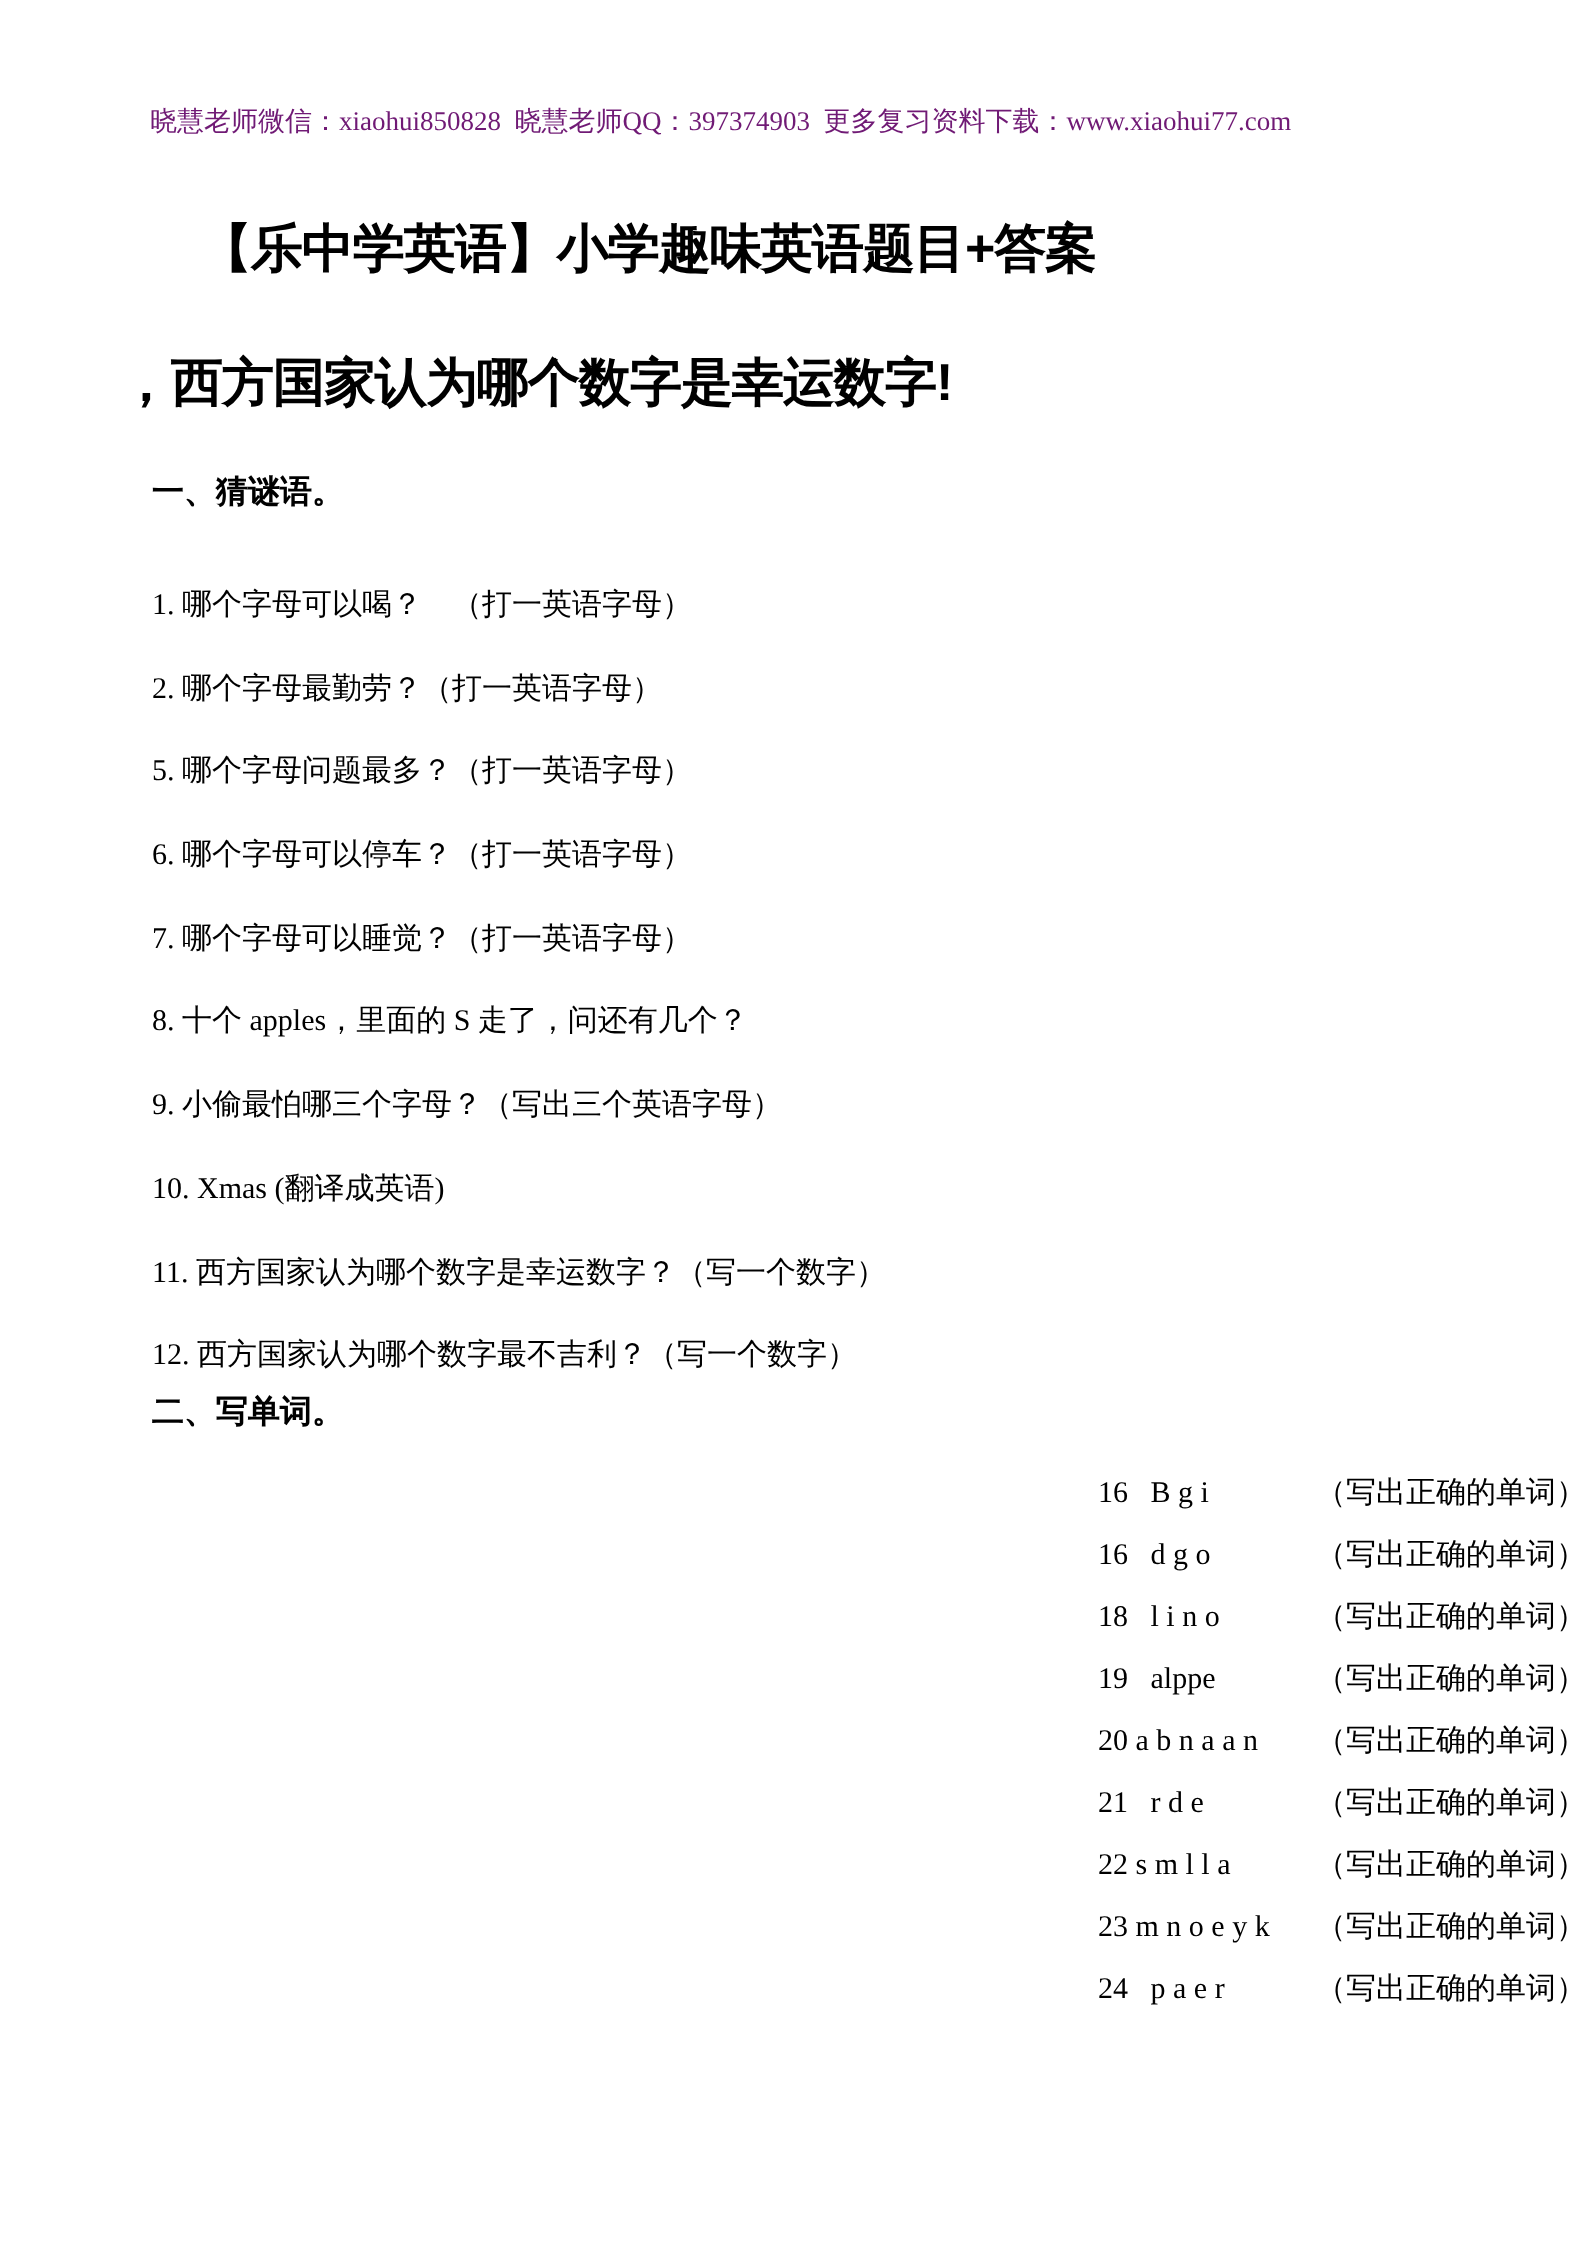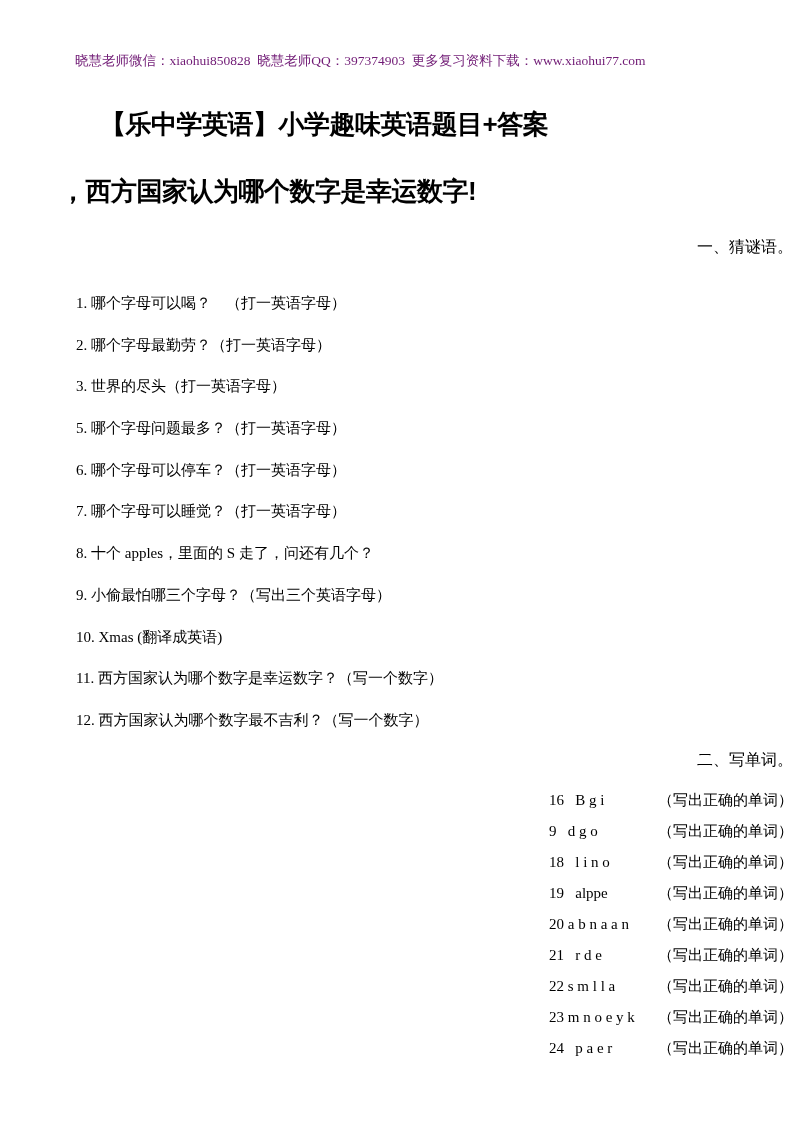--- a/index.html
+++ b/index.html
@@ -26,29 +26,28 @@
     font-family: "Liberation Sans", "DejaVu Sans", sans-serif;
     font-weight: bold;
     font-size: 26px;
     line-height: 30px;
     letter-spacing: -0.5px;
     white-space: pre;
   }
   .doc-title.line1 { margin: 40px 0 0 100px; }
   .doc-title.line2 { margin: 37px 0 0 60px; }
   .section-heading {
-    font-weight: normal;
+    font-weight: bold;
     font-size: 16px;
     line-height: 18px;
     margin: 0 0 0 76px;
     white-space: pre;
-    text-align: right;
   }
   .section-heading.sec1 { margin-top: 32px; }
-  .section-heading.sec2 { margin-top: 20px; }
+  .section-heading.sec2 { margin-top: 9px; }
   .riddle-item {
     margin: 20.7px 0 0 76px;
     font-size: 15px;
     line-height: 21px;
     white-space: pre;
   }
   .riddle-item.first { margin-top: 37px; }
   .word-row {
     display: flex;
     margin: 10px 0 0 76px;
@@ -71,38 +70,37 @@
 
   <p class="header-line" style="color: #701a75;">晓慧老师微信：xiaohui850828  晓慧老师QQ：397374903  更多复习资料下载：www.xiaohui77.com</p>
 
   <h1 class="doc-title line1">【乐中学英语】小学趣味英语题目+答案</h1>
   <h1 class="doc-title line2">，西方国家认为哪个数字是幸运数字!</h1>
 
   <h2 class="section-heading sec1">一、猜谜语。</h2>
 
   <p class="riddle-item first">1. 哪个字母可以喝？　（打一英语字母）</p>
   <p class="riddle-item">2. 哪个字母最勤劳？（打一英语字母）</p>
-  <p class="riddle-item">3. 世界的尽头（打一英语字母）</p>
   <p class="riddle-item">5. 哪个字母问题最多？（打一英语字母）</p>
   <p class="riddle-item">6. 哪个字母可以停车？（打一英语字母）</p>
   <p class="riddle-item">7. 哪个字母可以睡觉？（打一英语字母）</p>
   <p class="riddle-item">8. 十个 apples，里面的 S 走了，问还有几个？</p>
   <p class="riddle-item">9. 小偷最怕哪三个字母？（写出三个英语字母）</p>
   <p class="riddle-item">10. Xmas (翻译成英语)</p>
   <p class="riddle-item">11. 西方国家认为哪个数字是幸运数字？（写一个数字）</p>
   <p class="riddle-item">12. 西方国家认为哪个数字最不吉利？（写一个数字）</p>
 
   <h2 class="section-heading sec2">二、写单词。</h2>
 
   <div class="word-row first">
     <span class="word-label">16   B g i</span>
     <span class="word-note">（写出正确的单词）</span>
   </div>
   <div class="word-row">
-    <span class="word-label">9   d g o</span>
+    <span class="word-label">16   d g o</span>
     <span class="word-note">（写出正确的单词）</span>
   </div>
   <div class="word-row">
     <span class="word-label">18   l i n o</span>
     <span class="word-note">（写出正确的单词）</span>
   </div>
   <div class="word-row">
     <span class="word-label">19   alppe</span>
     <span class="word-note">（写出正确的单词）</span>
   </div>

